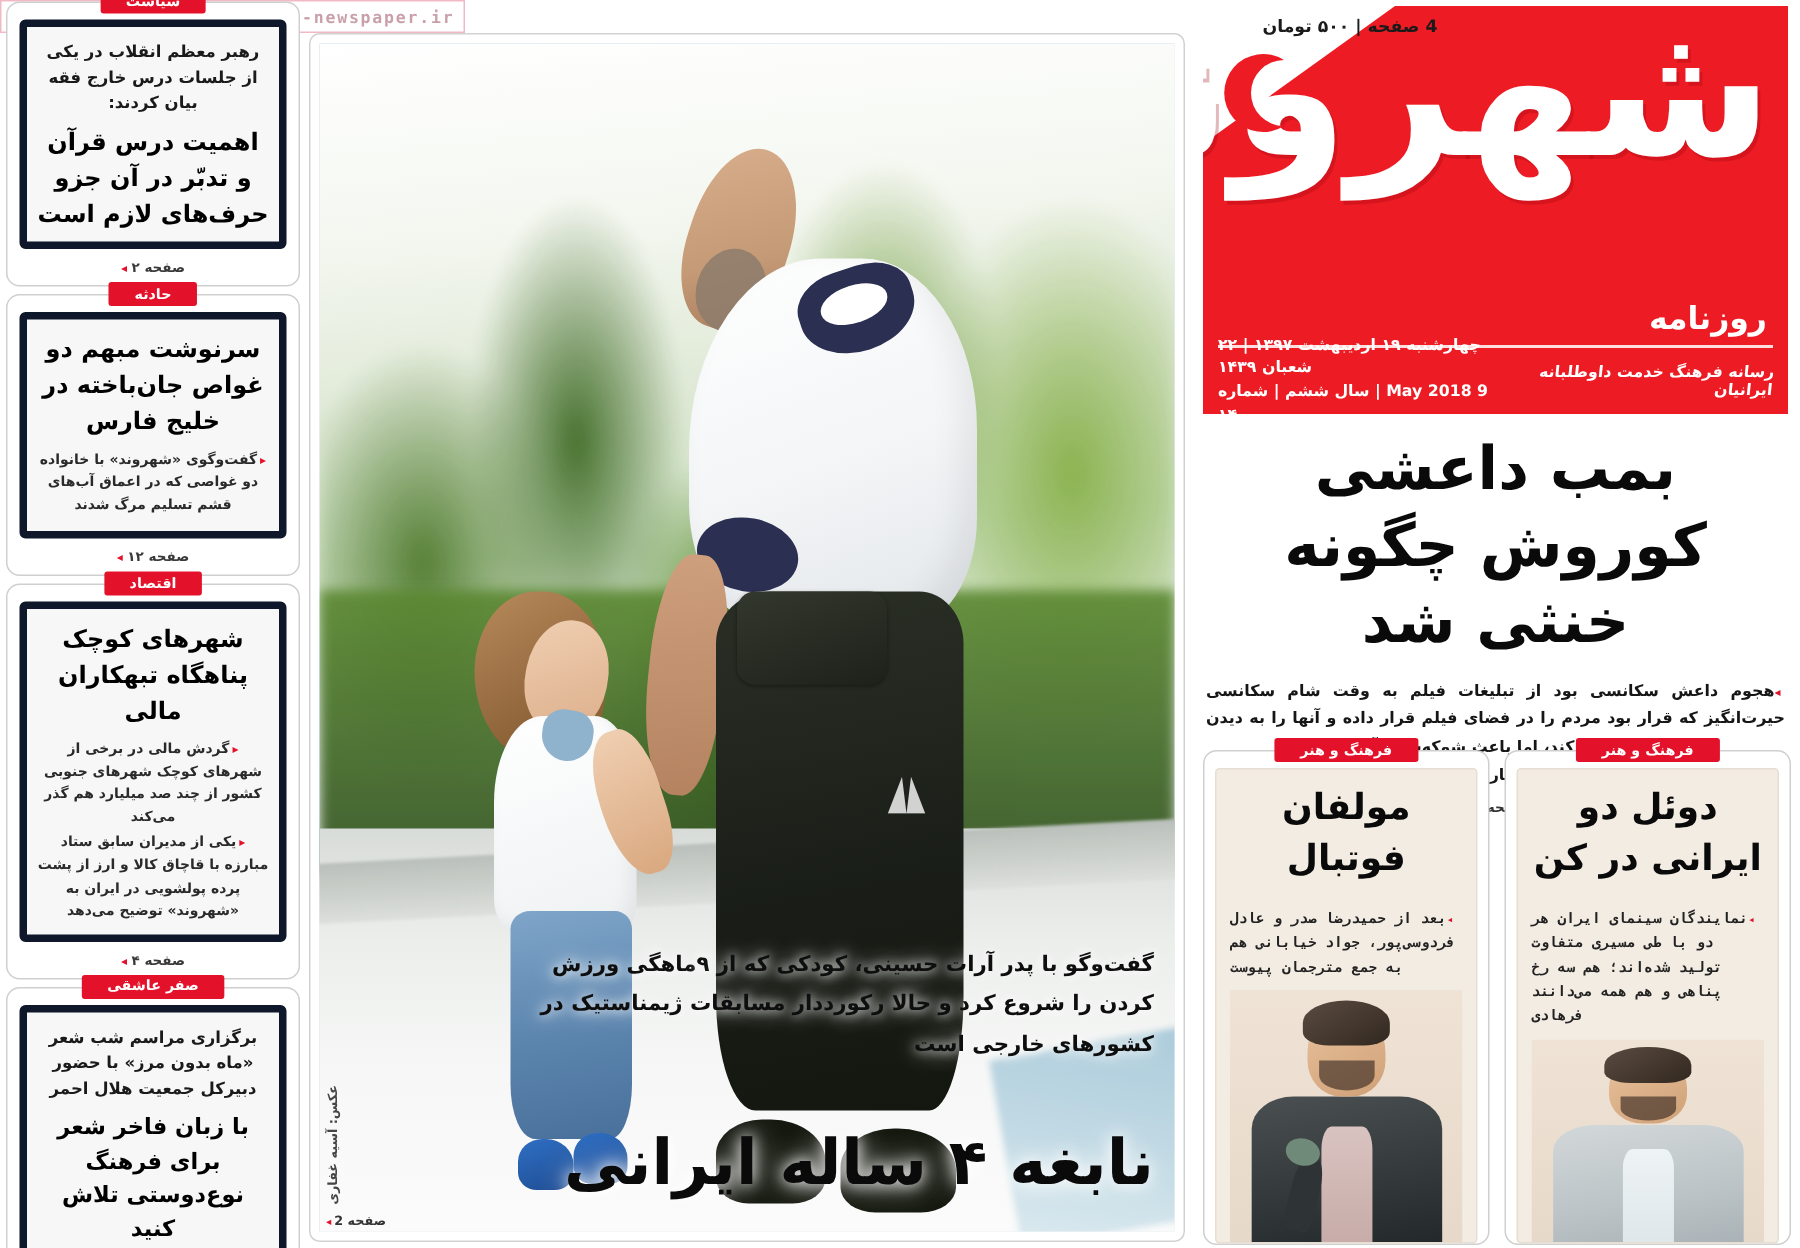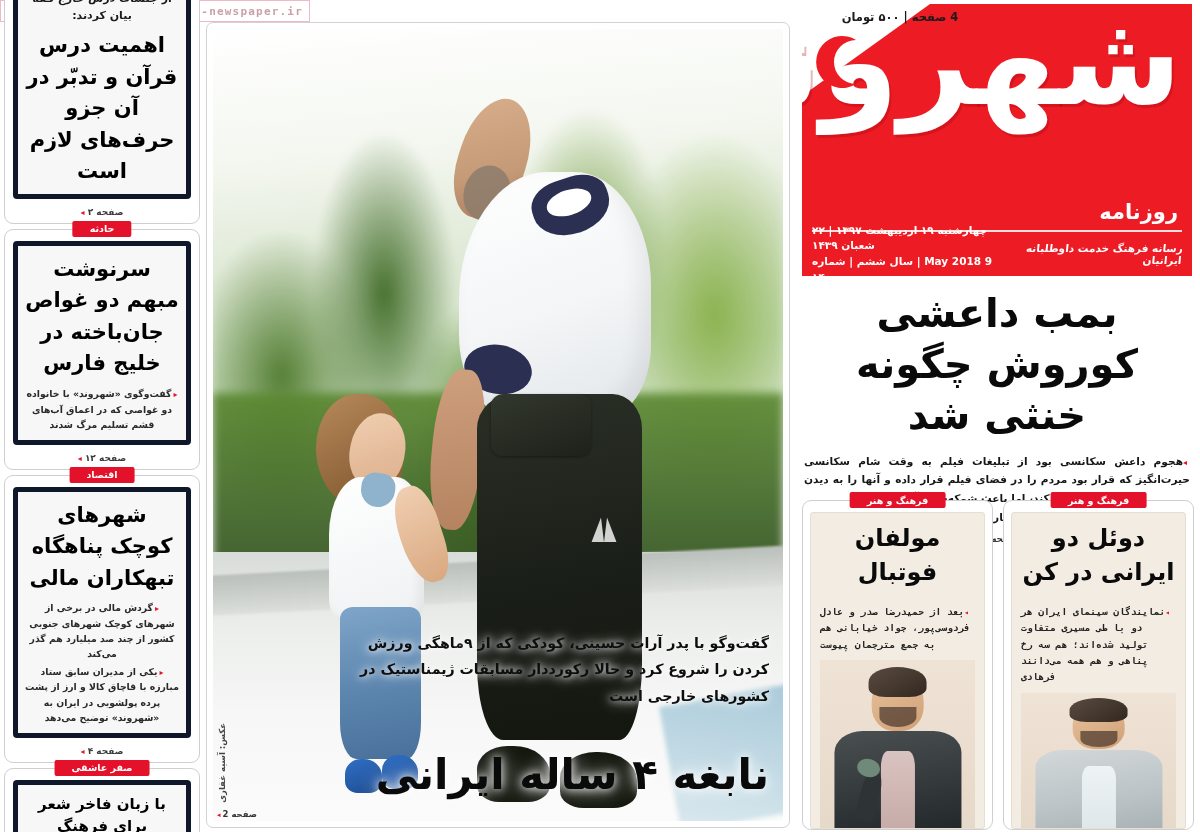--- a/index.html
+++ b/index.html
@@ -46,21 +46,21 @@
   .inner-box{
     border:5px solid #0f172a;background:#f7f7f7;border-radius:4px;
     flex:1;padding:8px 7px 6px 7px;box-sizing:border-box;
     display:flex;flex-direction:column;justify-content:flex-start;
   }
   .kicker{
     font-size:11px;line-height:1.55;color:#1a1a1a;text-align:center;
     font-weight:600;margin-bottom:6px;
   }
   .head-lg{
-    font-size:21px;line-height:1.5;color:#000;text-align:center;
+    font-size:16px;line-height:1.5;color:#000;text-align:center;
     font-weight:800;letter-spacing:-.2px;
   }
   .head-md{
     font-size:15px;line-height:1.52;color:#000;text-align:center;font-weight:800;
   }
   .bullets{
     font-size:9.3px;line-height:1.62;color:#2a2a2a;text-align:center;
     margin-top:6px;font-weight:600;
   }
   .bullets .b{display:block;margin-bottom:2px;}
@@ -391,20 +391,21 @@
           <span class="b">گردش مالی در برخی از شهرهای کوچک شهرهای جنوبی کشور از چند صد میلیارد هم گذر می‌کند</span>
           <span class="b">یکی از مدیران سابق ستاد مبارزه با قاچاق کالا و ارز از پشت پرده پولشویی در ایران به «شهروند» توضیح می‌دهد</span>
         </div>
       </div>
       <div class="pagemark">صفحه ۴</div>
     </div>
 
     <div class="side-card" style="flex:1 1 auto;">
       <span class="cat-badge">صفر عاشقی</span>
       <div class="inner-box">
+        <div class="kicker">برگزاری مراسم شب شعر «ماه بدون مرز» با حضور دبیرکل جمعیت هلال احمر</div>
         <div class="head-md">با زبان فاخر شعر برای فرهنگ نوع‌دوستی تلاش کنید</div>
       </div>
     </div>
 
   </div>
 
   <div class="photo-panel">
     <div class="photo-stage">
       <div class="ph-sky"></div>
       <div class="ph-trees"></div>

